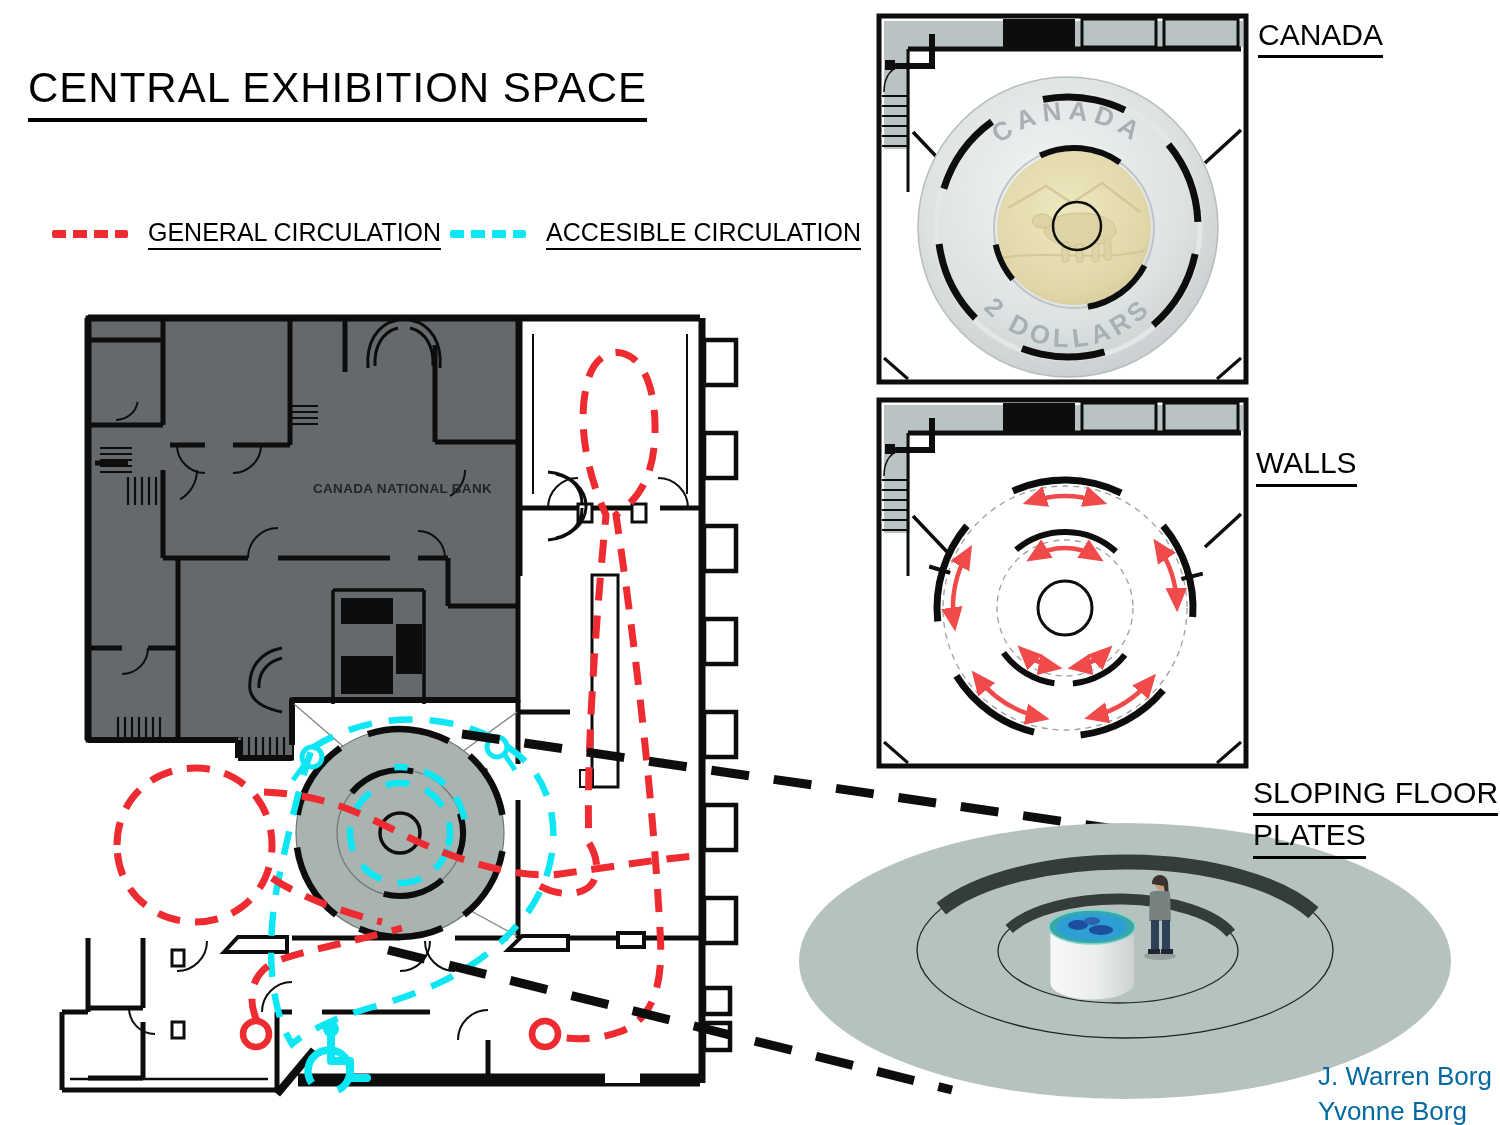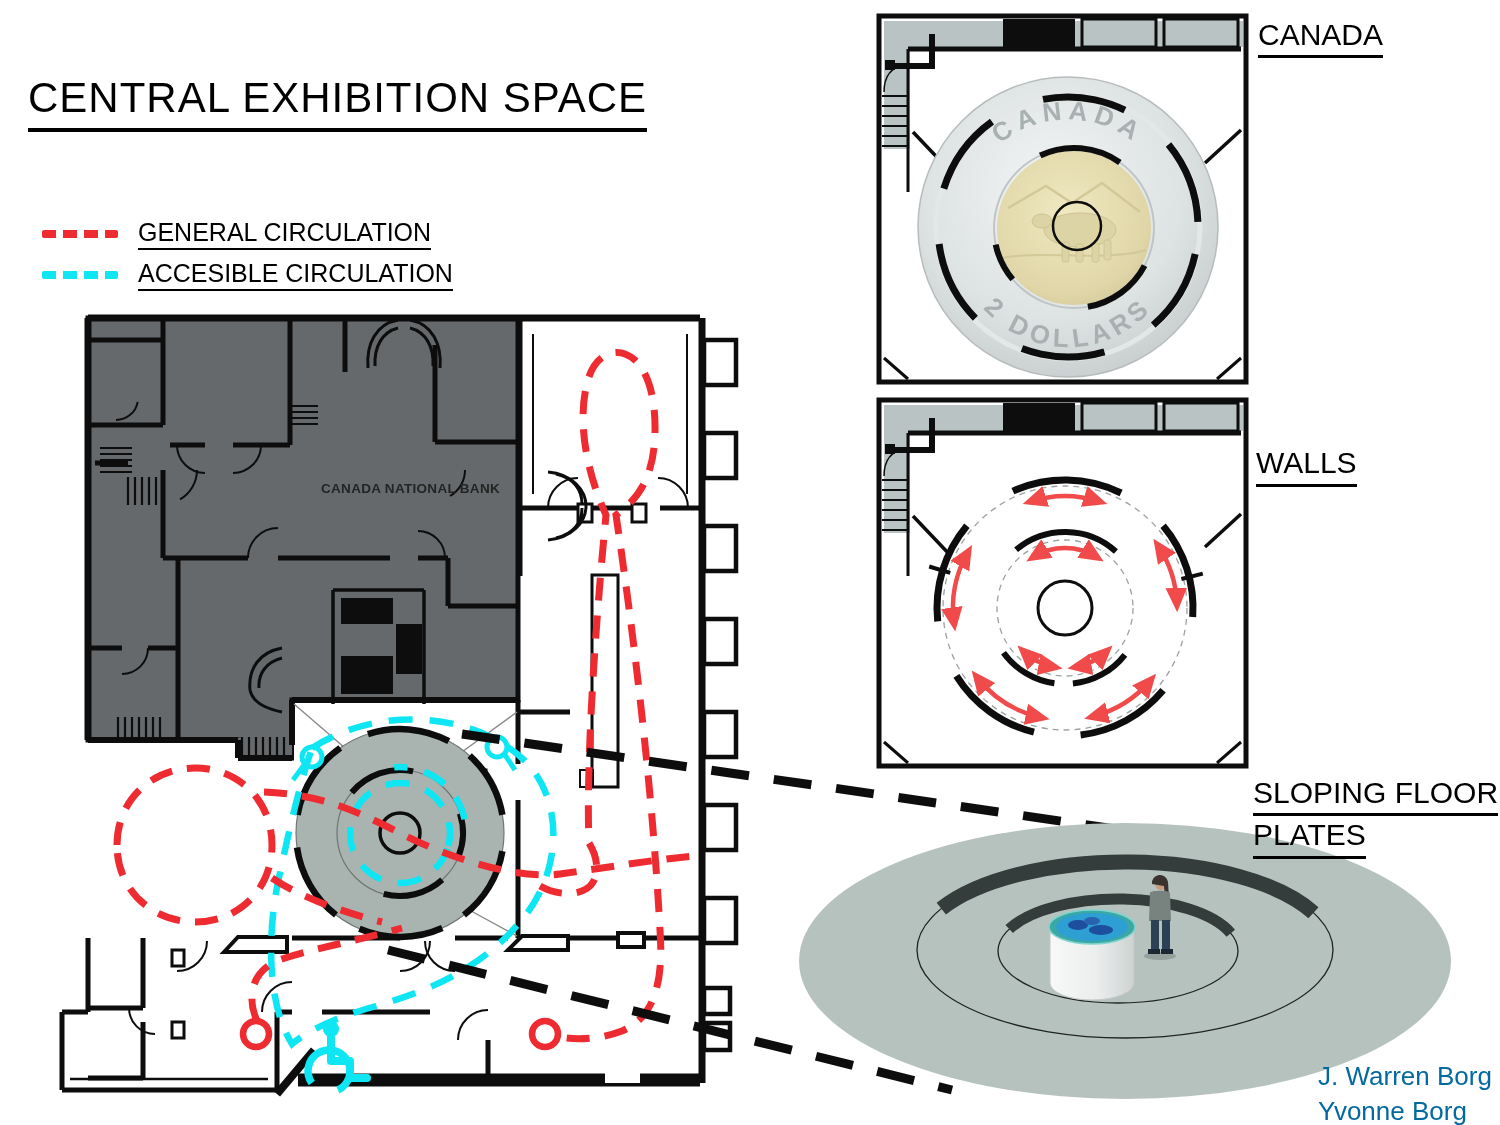--- a/index.html
+++ b/index.html
@@ -1,31 +1,31 @@
 <!DOCTYPE html>
 <html><head>
 <meta charset="utf-8">
 <style>
   html,body{margin:0;padding:0;background:#fff;}
   #board{position:relative;width:1500px;height:1125px;background:#fff;overflow:hidden;
          font-family:"Liberation Sans", sans-serif;color:#000;}
   #scene{position:absolute;left:0;top:0;}
   .ovl{position:absolute;white-space:nowrap;}
-  .title{left:28px;top:64px;font-size:42px;letter-spacing:1px;border-bottom:4px solid #000;padding-bottom:6px;margin-top:10px;}
-  .legend{left:42px;top:218px;display:flex;flex-direction:column;gap:9px;}
+  .title{left:28px;top:64px;font-size:42px;letter-spacing:1px;border-bottom:4px solid #000;padding-bottom:6px;}
+  .legend{left:52px;top:218px;display:flex;flex-direction:row;gap:9px;}
   .legend-row{display:flex;align-items:center;gap:20px;}
   .swatch{width:76px;height:8px;border-radius:2px;}
   .legend-label{font-size:25px;border-bottom:2.5px solid #000;padding-bottom:1px;}
   .panel-label{font-size:30px;line-height:1.28;}
   .panel-label span{display:inline-block;border-bottom:3px solid #000;padding-bottom:1px;}
   .lbl-concept{left:1258px;top:16px;}
   .lbl-operable{left:1256px;top:406px;}
   .lbl-sloping{left:1253px;top:774px;}
   .credits{left:1318px;top:1041px;font-size:26px;line-height:1.33;color:#0369a1;margin-top:18px;}
-  .bank-label{left:321px;top:481px;font-size:13.5px;font-weight:bold;letter-spacing:.3px;color:#242424;text-align:right;}
+  .bank-label{left:313px;top:481px;font-size:13.5px;font-weight:bold;letter-spacing:.3px;color:#242424;text-align:right;}
 </style>
 </head>
 <body>
 
 <div id="board">
 
 <svg id="scene" width="1500" height="1125" viewBox="0 0 1500 1125">
   <defs>
     <radialGradient id="silverG" cx="45%" cy="38%" r="70%">
       <stop offset="0%" stop-color="#f3f5f5"></stop>

